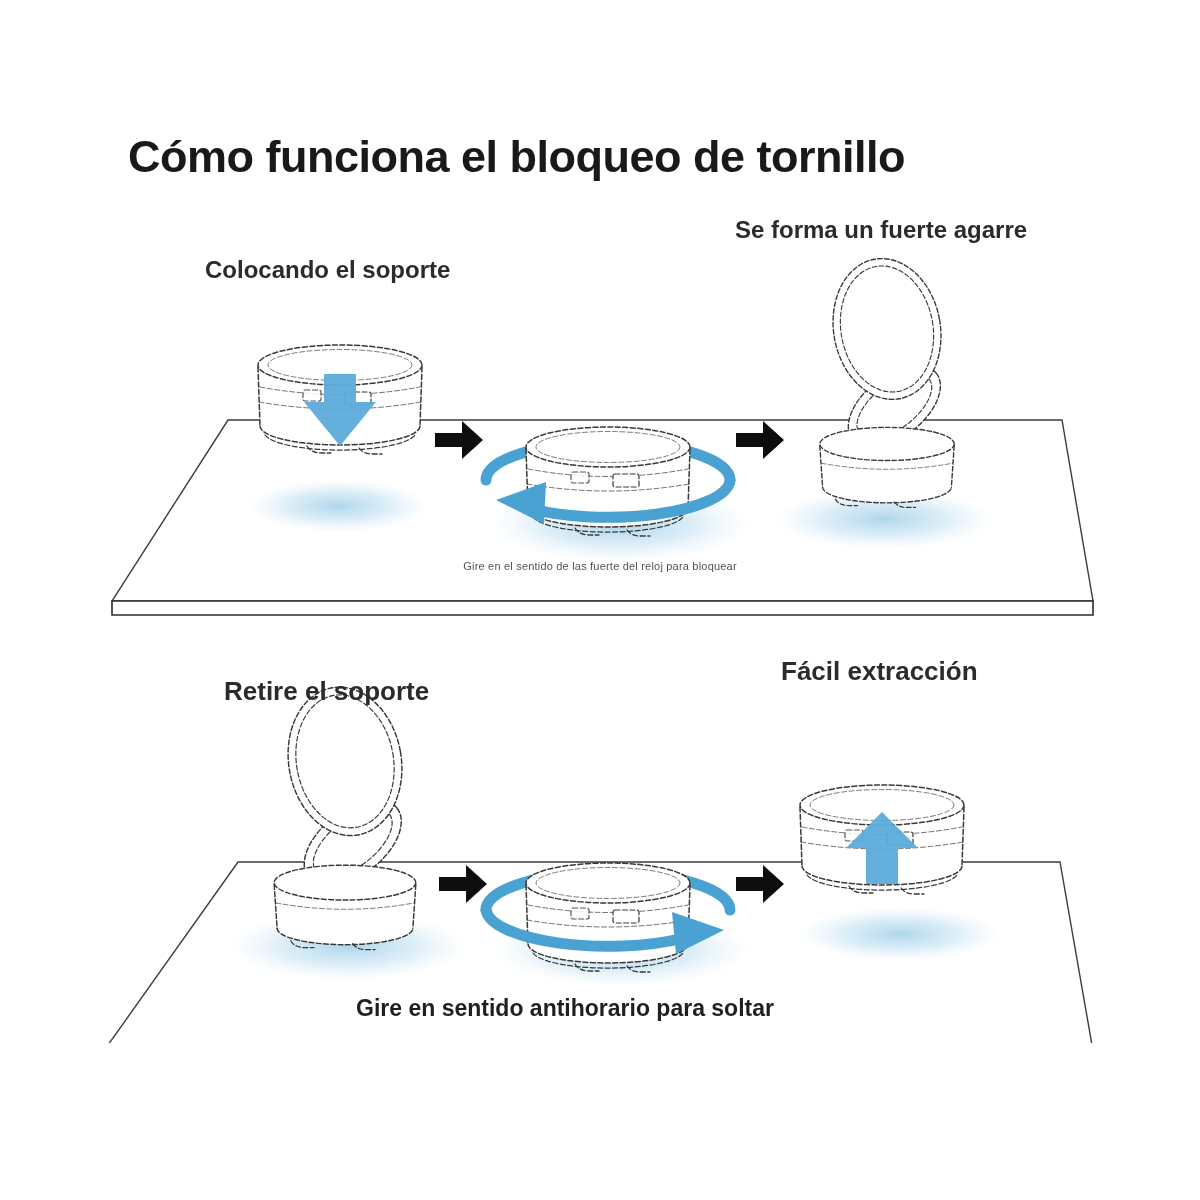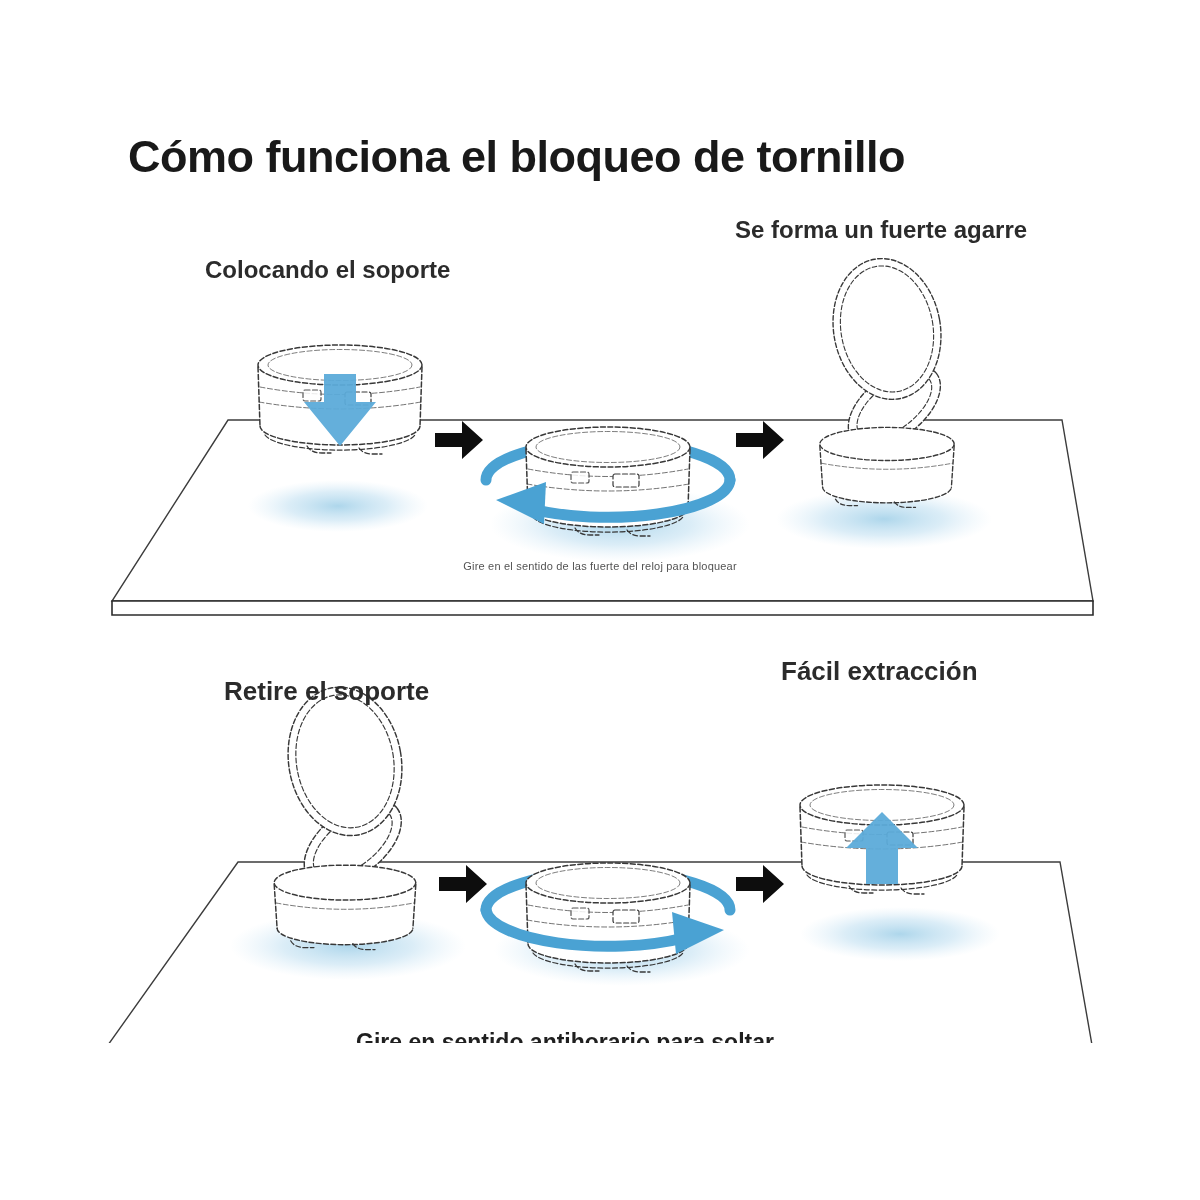--- a/index.html
+++ b/index.html
@@ -23,21 +23,21 @@
   .lbl-place{left:205px;top:256px;}
   .lbl-grip{left:735px;top:216px;}
   .lbl-remove{left:224px;top:652px;font-size:26px;margin-top:24px;}
   .lbl-easy{left:781px;top:656px;font-size:26px;}
   .caption-small{
     left:445px;top:560px;width:310px;
     font-size:11px;font-weight:500;color:#3f3f3f;text-align:center;
     opacity:.9;letter-spacing:.2px;white-space:nowrap;
   }
   .caption-big{
-    left:330px;top:1029px;width:470px;
+    left:330px;top:995px;width:470px;
     font-size:23px;font-weight:600;color:#1f1f1f;text-align:center;white-space:nowrap;
   }
   svg.diagram{position:absolute;left:0;top:0;width:1200px;height:1200px;}
 </style>
 </head>
 <body>
 
 <div class="canvas">
 
   <svg class="diagram" viewBox="0 0 1200 1200" xmlns="http://www.w3.org/2000/svg">

